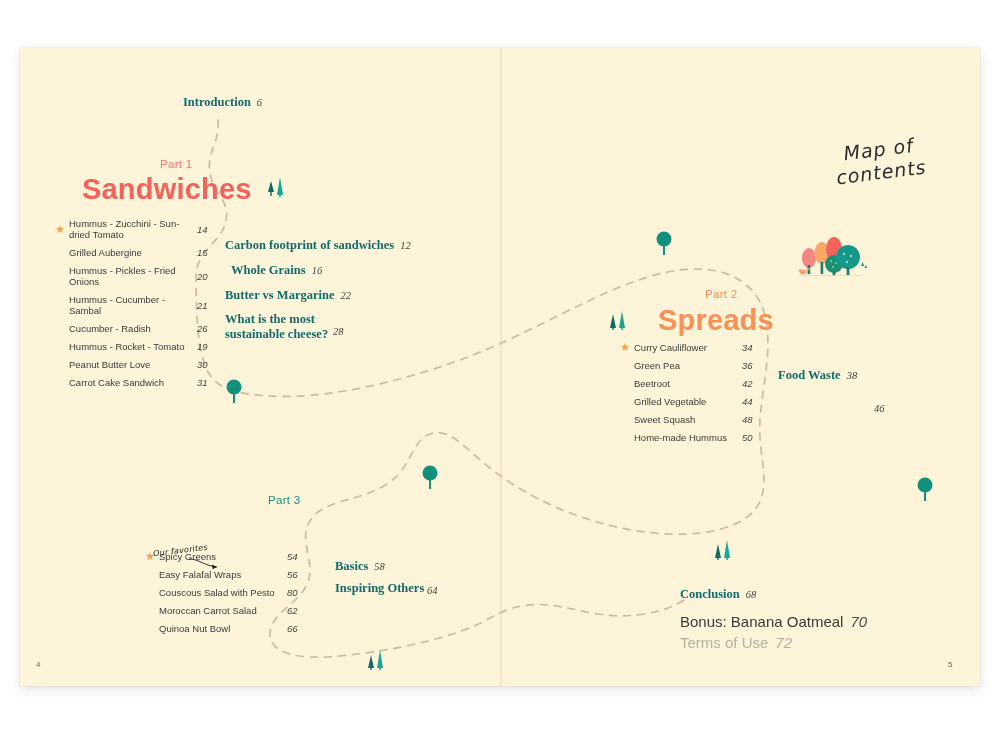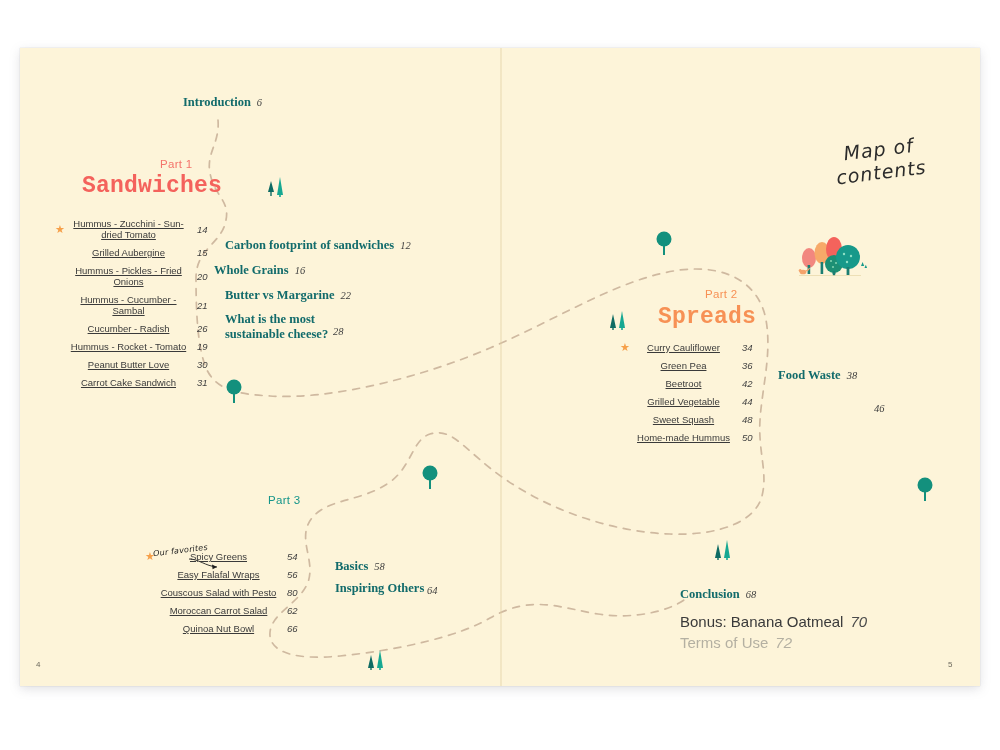--- a/index.html
+++ b/index.html
@@ -51,23 +51,23 @@
   .part-label {
     position: absolute;
     font-family: "Liberation Sans", sans-serif;
     font-size: 11.5px;
     letter-spacing: 0.3px;
     white-space: nowrap;
   }
 
   .part-title {
     position: absolute;
-    font-family: Liberation Mono, monospace;
+    font-family: Liberation Sans, sans-serif;
     font-weight: bold;
-    font-size: 23px;
+    font-size: 29px;
     letter-spacing: 0.2px;
     white-space: nowrap;
   }
 
   
   .serif-entry {
     position: absolute;
     font-family: "Liberation Serif", serif;
     font-weight: bold;
     font-size: 12.5px;
@@ -102,24 +102,23 @@
     margin-bottom: 7px;
     line-height: 11px;
   }
   .recipe-row .star-slot {
     width: 14px;
     flex: 0 0 14px;
     text-align: left;
     order: -1;
   }
   .recipe-row .r-name {
-    text-align: center;
+    text-align: left;
     flex: 1 1 auto;
     padding-right: 9px;
-    text-decoration: underline;
   }
   .recipe-row .r-pg {
     flex: 0 0 18px;
     text-align: left;
     font-style: italic;
     font-size: 9.5px;
     color: #3f3f3f;
   }
   .star {
     color: #f6a04a;
@@ -300,21 +299,21 @@
         </div>
         <div class="recipe-row">
           <span class="r-name">Carrot Cake Sandwich</span>
           <span class="r-pg">31</span>
           <span class="star-slot"></span>
         </div>
       </div>
 
     <div id="part1-articles">
         <div class="serif-entry" style="left: 205px; top: 190px;"><span>Carbon footprint of sandwiches</span><span class="pg">12</span></div>
-        <div class="serif-entry" style="left: 194px; top: 215px;"><span>Whole Grains</span><span class="pg">16</span></div>
+        <div class="serif-entry" style="left: 211px; top: 215px;"><span>Whole Grains</span><span class="pg">16</span></div>
         <div class="serif-entry" style="left: 205px; top: 240px;"><span>Butter vs Margarine</span><span class="pg">22</span></div>
         <div class="serif-entry wrap" style="left: 205px; top: 264px; width: 105px;"><span>What is the most sustainable cheese?</span><span class="pg abs" style="left: 108px; top: 12px;">28</span></div>
       </div>
 
     <svg class="icon-abs" style="left:204px; top:330px;" width="20" height="28" viewBox="0 0 20 28">
       <circle cx="10" cy="9" r="7.5" fill="#13907d"></circle>
       <rect x="9" y="15" width="2" height="10" fill="#13907d"></rect>
     </svg>
 
     <div class="part-label" style="left:685px; top:240px; color:#f79155;">Part 2</div>

